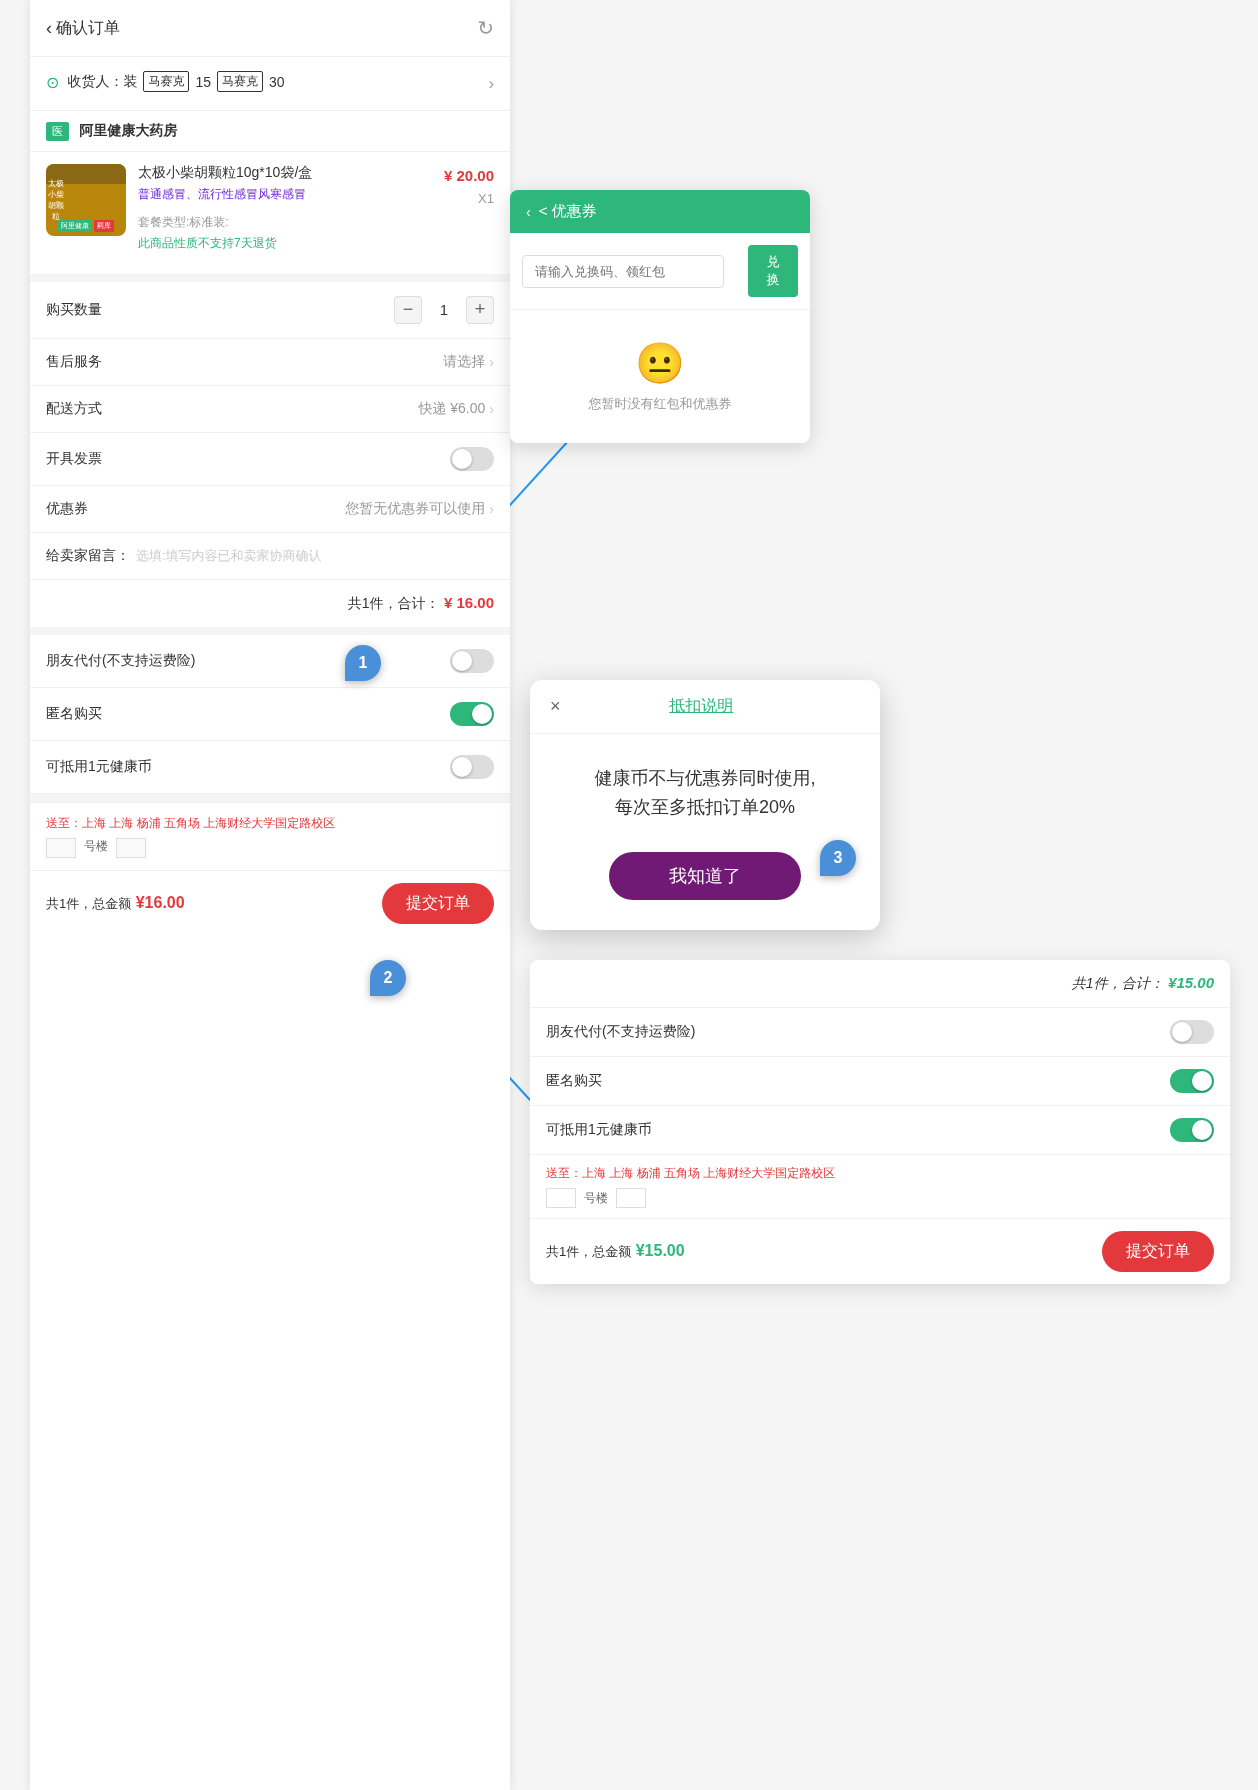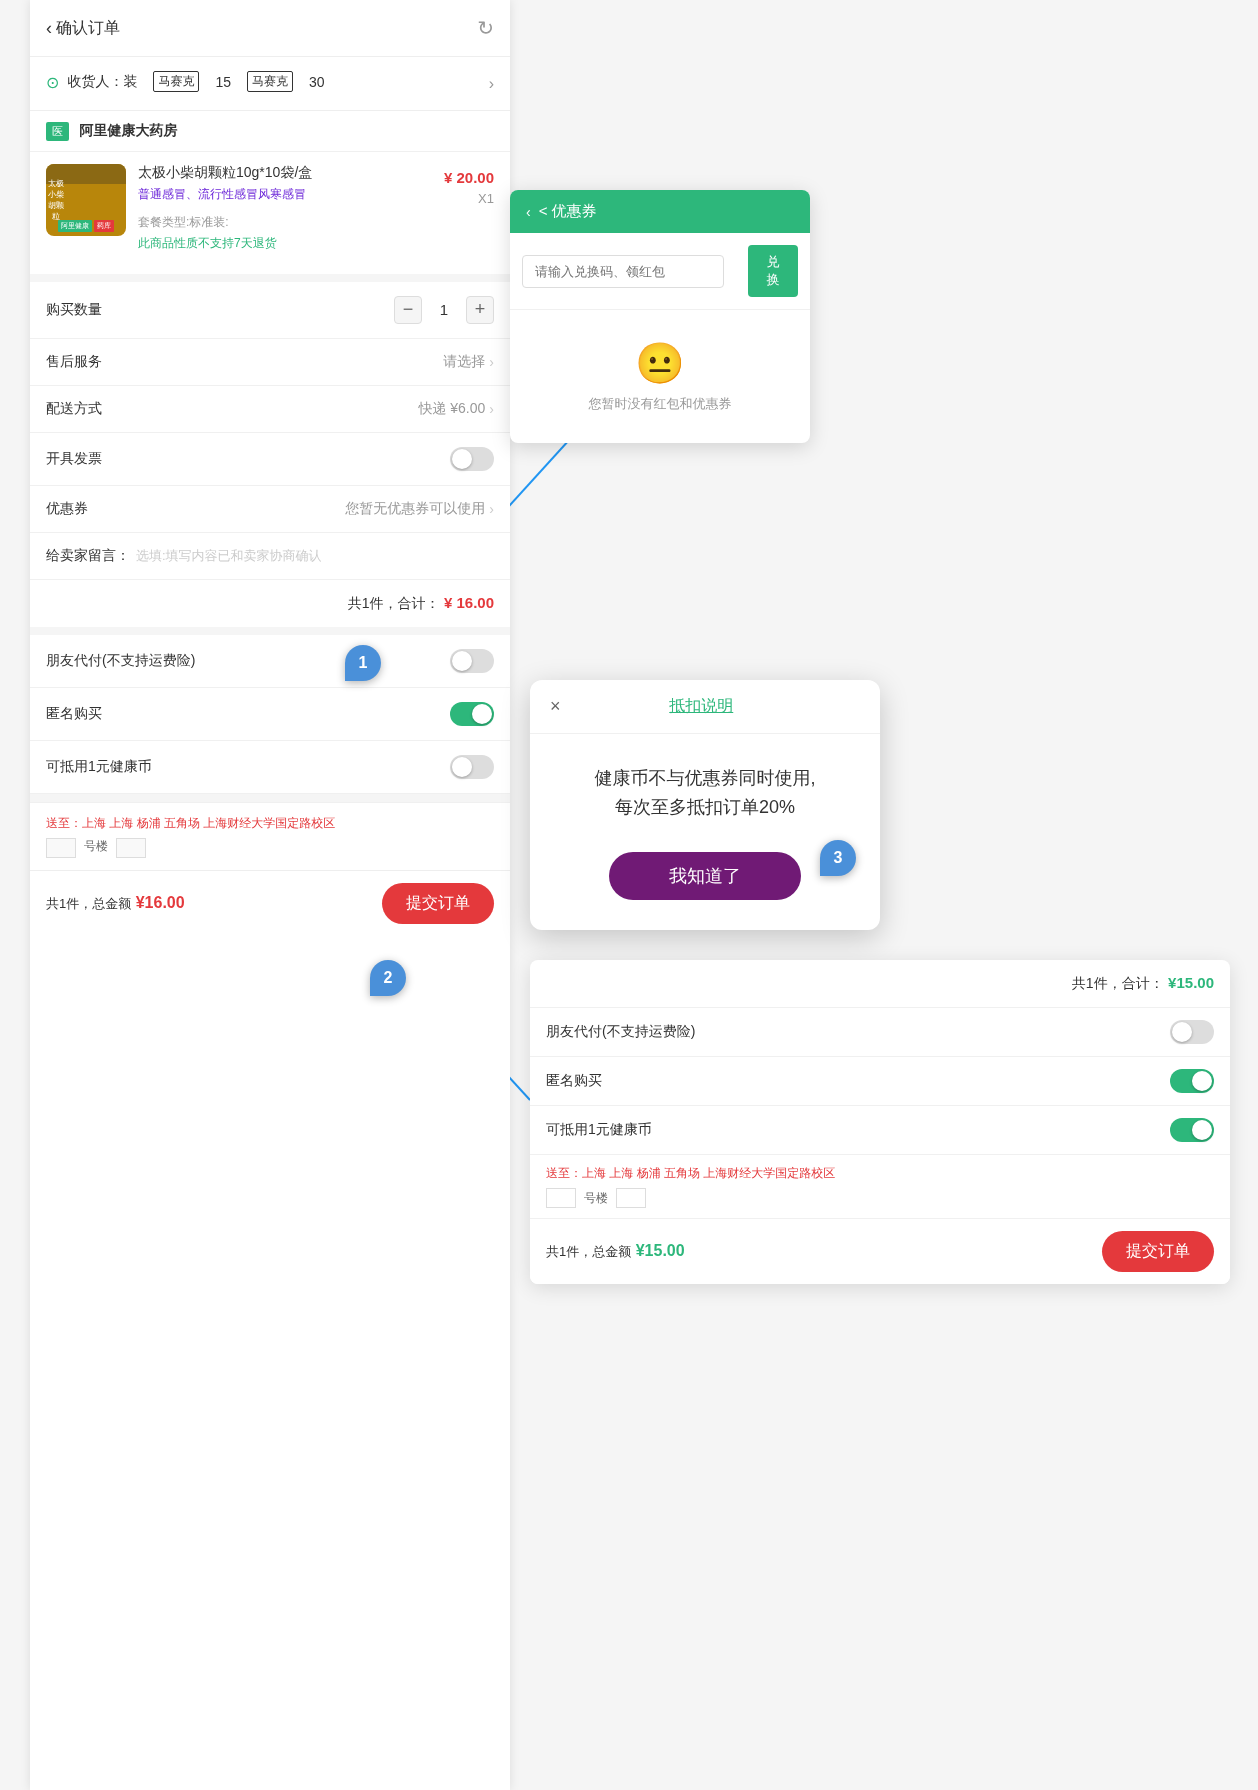--- a/index.html
+++ b/index.html
@@ -61,21 +61,21 @@
       color: #2db77b;
       font-size: 16px;
       margin-top: 2px;
     }
     .address-content {
       flex: 1;
     }
     .address-name-line {
       display: flex;
       align-items: center;
-      gap: 16px;
+      gap: 6px;
       margin-bottom: 4px;
       font-size: 14px;
       color: #333;
     }
     .address-detail {
       font-size: 13px;
       color: #666;
       line-height: 1.5;
     }
     .address-chevron {
@@ -152,21 +152,21 @@
       color: #999;
       margin-bottom: 4px;
     }
     .product-warning {
       font-size: 12px;
       color: #2db77b;
     }
     .product-name-price {
       display: flex;
       justify-content: space-between;
-      align-items: flex-end;
+      align-items: center;
     }
 
     
     .row-item {
       display: flex;
       align-items: center;
       justify-content: space-between;
       padding: 14px 16px;
       border-bottom: 1px solid #f0f0f0;
     }
@@ -720,21 +720,21 @@
     <div class="deduction-main-text">
       <span>健康币不与优惠券同时使用,</span><br>
       <span>每次至多抵扣订单20%</span>
     </div>
     <button class="deduction-confirm-btn">我知道了</button>
   </div>
 </div>
 
 <div class="order-state-2">
 
-  <div class="subtotal-row-2" style="text-align:right;padding:14px 16px;border-bottom:1px solid #f0f0f0;">
+  <div class="subtotal-row-2" style="text-align:right;padding:14px 16px;border-bottom:1px solid #f0f0f0;font-style:italic;">
     <span style="font-size:14px;color:#333;">共1件，合计：</span>
     <span class="price-green">¥15.00</span>
   </div>
 
   <div class="row-item-2">
     <span style="font-size:14px;color:#333;">朋友代付(不支持运费险)</span>
     <div class="toggle off">
       <div class="toggle-knob"></div>
     </div>
   </div>

